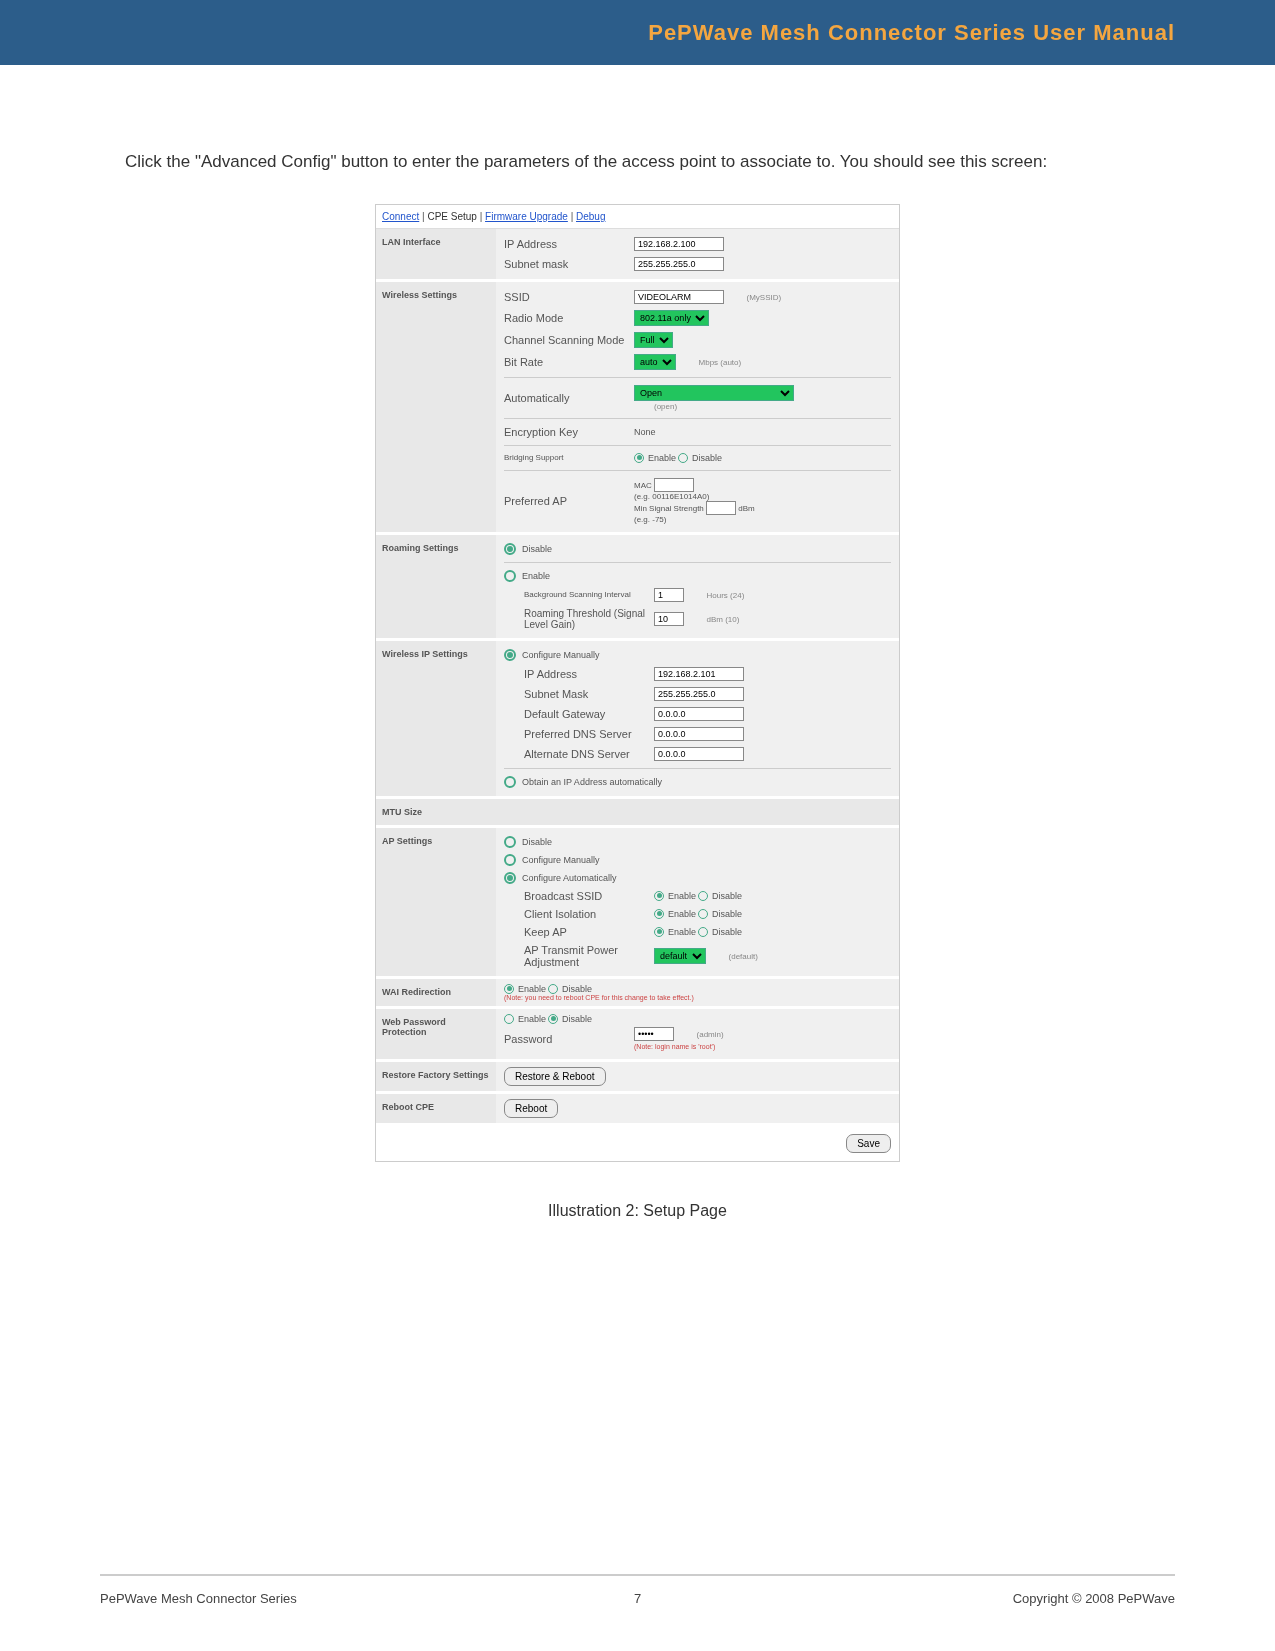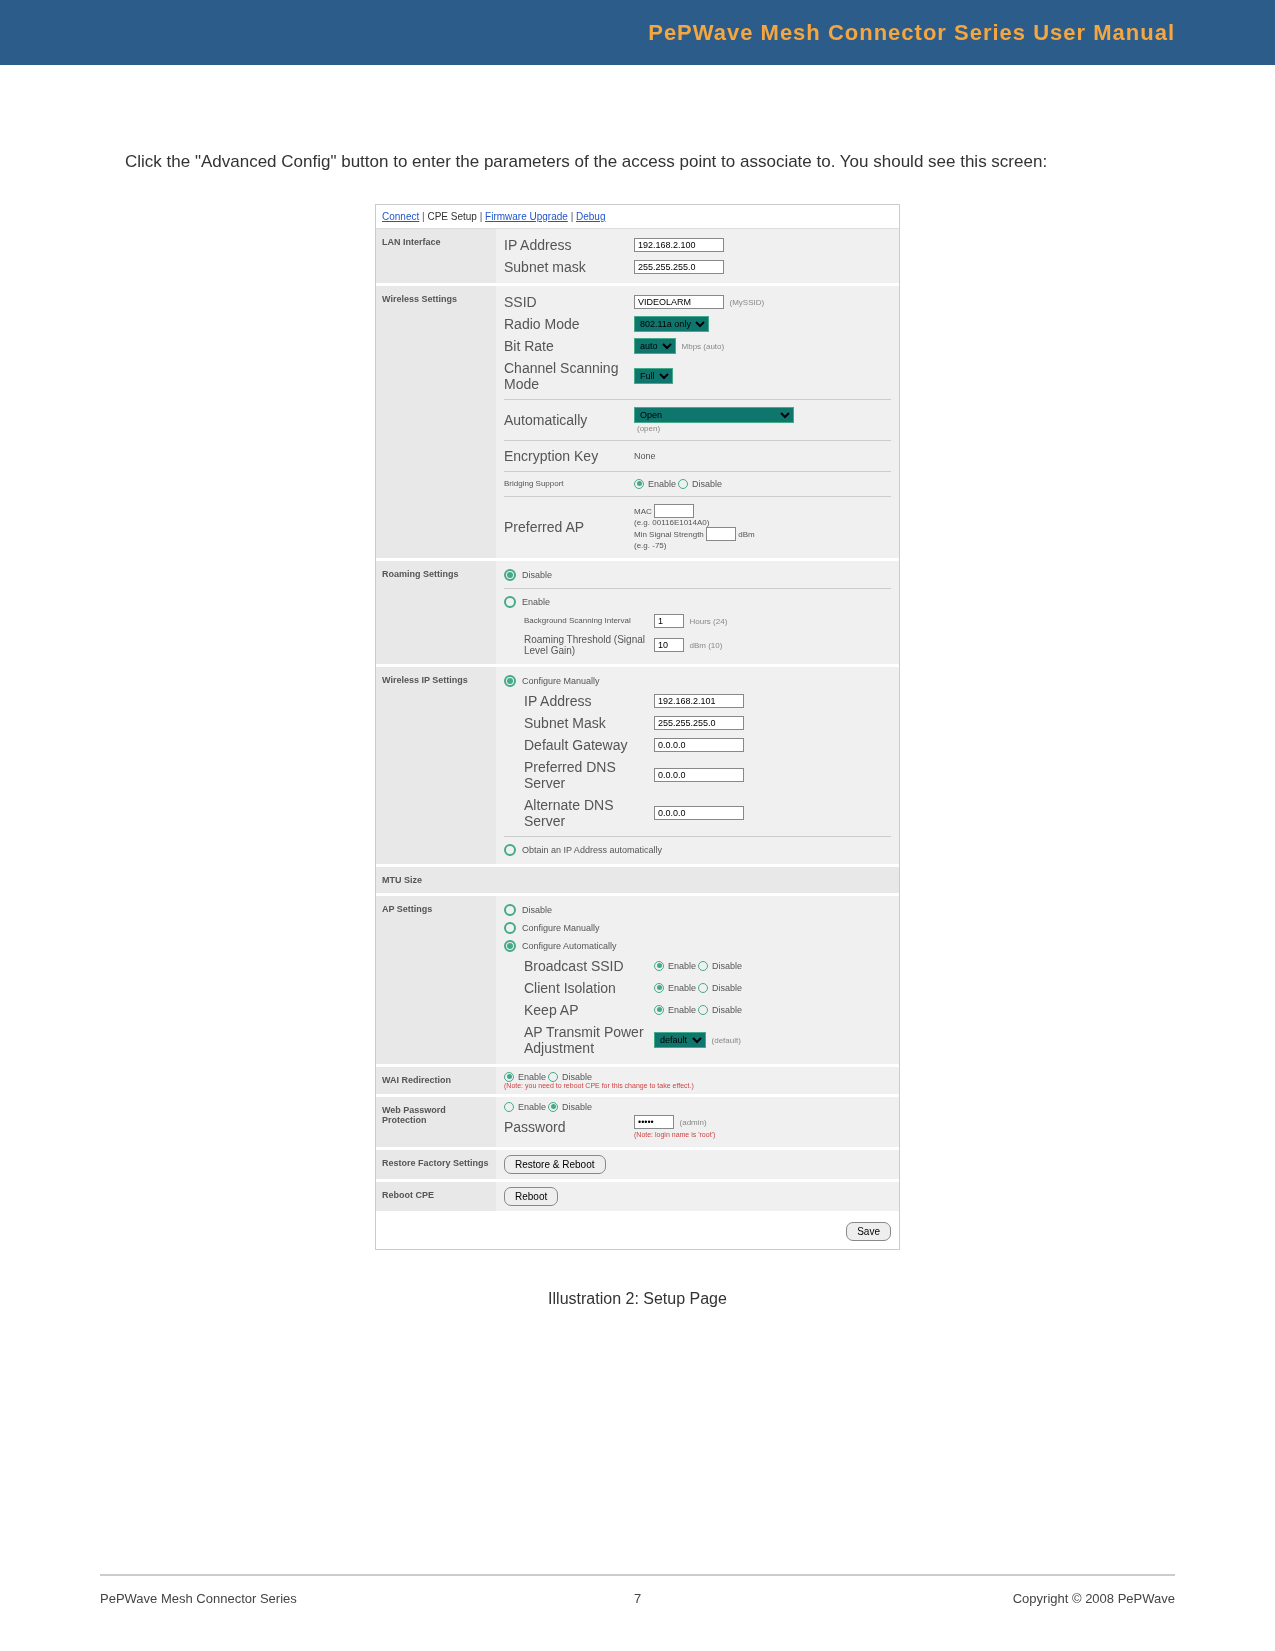--- a/index.html
+++ b/index.html
@@ -9,26 +9,26 @@
   .content { padding: 85px 125px 0 125px; }
   .intro { font-size: 17px; color: #333; line-height: 1.4; margin-bottom: 30px; font-family: Verdana, sans-serif; }
   .screenshot { width: 525px; margin: 0 auto; background: #f2f2f2; border: 1px solid #ccc; font-size: 9px; color: #555; }
   .nav { padding: 6px; font-size: 10px; background: #fff; border-bottom: 1px solid #ddd; }
   .nav a { color: #2255cc; text-decoration: underline; }
   .nav .cur { color: #333; text-decoration: none; }
   .section { display: flex; border-bottom: 3px solid #fff; background: #e8e8e8; }
   .section-label { width: 120px; padding: 8px 6px; font-size: 9px; color: #555; font-weight: bold; vertical-align: top; }
   .section-body { flex: 1; background: #f0f0f0; padding: 5px 8px; }
   .row { display: flex; align-items: center; padding: 3px 0; }
-  .row-label { width: 130px; font-size: 14px; color: #555; }
+  .row-label { width: 130px; font-size: 11px; color: #555; }
   .row-val { flex: 1; }
   input.txt { font-size: 9px; padding: 1px 3px; border: 1px solid #888; background: #fff; width: 90px; }
   input.txt.sm { width: 40px; }
-  select.sel { font-size: 9px; border: 1px solid #4a8; background: #0f766e; padding: 1px; }
-  .note { font-size: 8px; color: #888; margin-left: 3px; }
+  select.sel { font-size: 9px; border: 1px solid #4a8; background: #22c55e; padding: 1px; }
+  .note { font-size: 8px; color: #888; margin-left: 20px; }
   .radio-row { display: flex; align-items: center; padding: 3px 0; }
   .radio-ic { width: 12px; height: 12px; border: 2px solid #4a8; border-radius: 50%; margin-right: 6px; display: inline-flex; align-items: center; justify-content: center; }
   .radio-ic.on::after { content: ''; width: 6px; height: 6px; background: #4a8; border-radius: 50%; }
   .radio-sm { width: 10px; height: 10px; border: 1px solid #4a8; border-radius: 50%; margin-right: 2px; display: inline-flex; align-items: center; justify-content: center; vertical-align: middle; }
   .radio-sm.on::after { content: ''; width: 5px; height: 5px; background: #4a8; border-radius: 50%; }
   .sub-block { margin-left: 20px; }
   .btn { font-size: 10px; padding: 3px 10px; border: 1px solid #888; background: #eee; border-radius: 7px; cursor: pointer; }
   .save-row { text-align: right; padding: 8px; background: #fff; }
   .note-red { font-size: 7px; color: #c44; }
   .hr { border-top: 1px solid #ccc; margin: 4px 0; }
@@ -75,26 +75,26 @@
       <div class="section-body">
         <div class="row">
             <div class="row-label">SSID</div>
             <div class="row-val"><input class="txt" value="VIDEOLARM" style=""> <span class="note">(MySSID)</span></div>
           </div>
         <div class="row">
             <div class="row-label">Radio Mode</div>
             <div class="row-val"><select class="sel"><option>802.11a only</option></select></div>
           </div>
         <div class="row">
+            <div class="row-label">Channel Scanning Mode</div>
+            <div class="row-val"><select class="sel"><option>Full</option></select></div>
+          </div>
+        <div class="row">
             <div class="row-label">Bit Rate</div>
             <div class="row-val"><select class="sel"><option>auto</option></select> <span class="note">Mbps (auto)</span></div>
-          </div>
-        <div class="row">
-            <div class="row-label">Channel Scanning Mode</div>
-            <div class="row-val"><select class="sel"><option>Full</option></select></div>
           </div>
         <div class="hr"></div>
         <div class="row">
             <div class="row-label">Automatically</div>
             <div class="row-val"><select class="sel" style="width:160px"><option>Open</option></select><br><span class="note">(open)</span></div>
           </div>
         <div class="hr"></div>
         <div class="row">
             <div class="row-label">Encryption Key</div>
             <div class="row-val">None</div>

